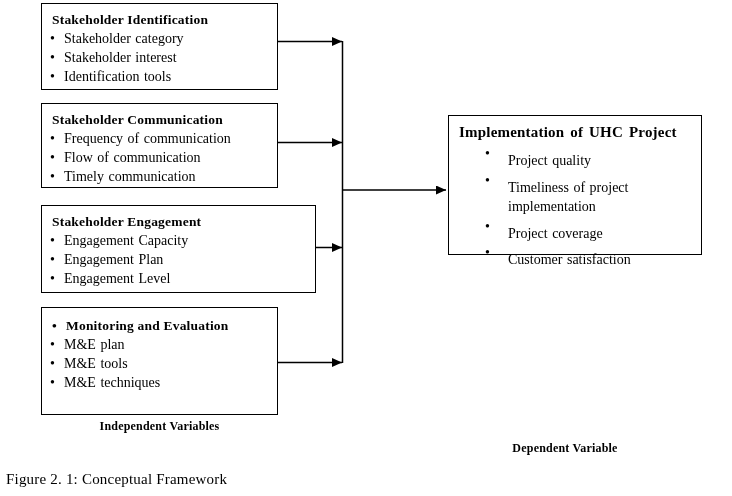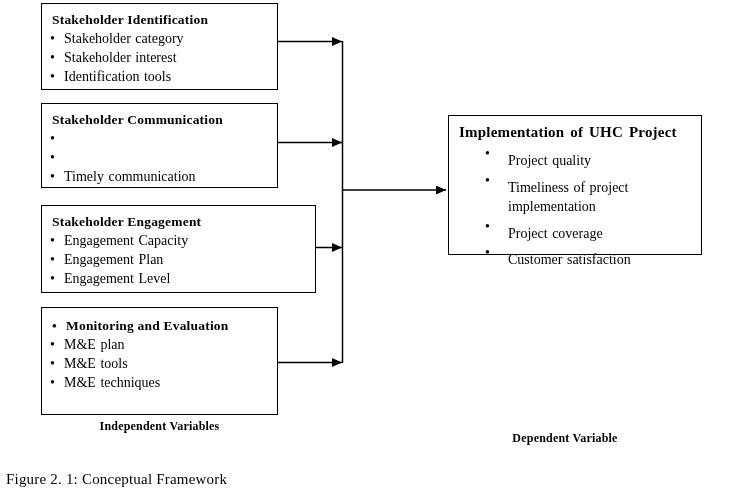--- a/index.html
+++ b/index.html
@@ -59,21 +59,21 @@
   #box-dependent .itxt { max-width: 162px; margin-top: 7px; }
 
   .col-label {
     position: absolute;
     font-weight: bold;
     font-size: 12px;
     text-align: center;
     letter-spacing: 0.2px;
   }
   #label-independent { left: 41px;  top: 419px; width: 237px; }
-  #label-dependent   { left: 430px; top: 431px; width: 270px; }
+  #label-dependent   { left: 430px; top: 441px; width: 270px; }
 
   .caption {
     position: absolute;
     left: 6px; top: 471px;
     font-weight: normal;
     font-size: 15px;
     letter-spacing: 0.2px;
   }
 </style>
 </head>
@@ -111,23 +111,25 @@
           <span class="itxt">Identification tools</span>
         </li>
     </ul>
   </div>
 
   <div class="fbox" id="box-communication">
     <div class="title">Stakeholder Communication</div>
     <ul>
       <li>
           <span class="blt">•</span>
-        </li>
-      <li>
-          <span class="blt">•</span>
+          <span class="itxt">Frequency of communication</span>
+        </li>
+      <li>
+          <span class="blt">•</span>
+          <span class="itxt">Flow of communication</span>
         </li>
       <li>
           <span class="blt">•</span>
           <span class="itxt">Timely communication</span>
         </li>
     </ul>
   </div>
 
   <div class="fbox" id="box-engagement">
     <div class="title">Stakeholder Engagement</div>

